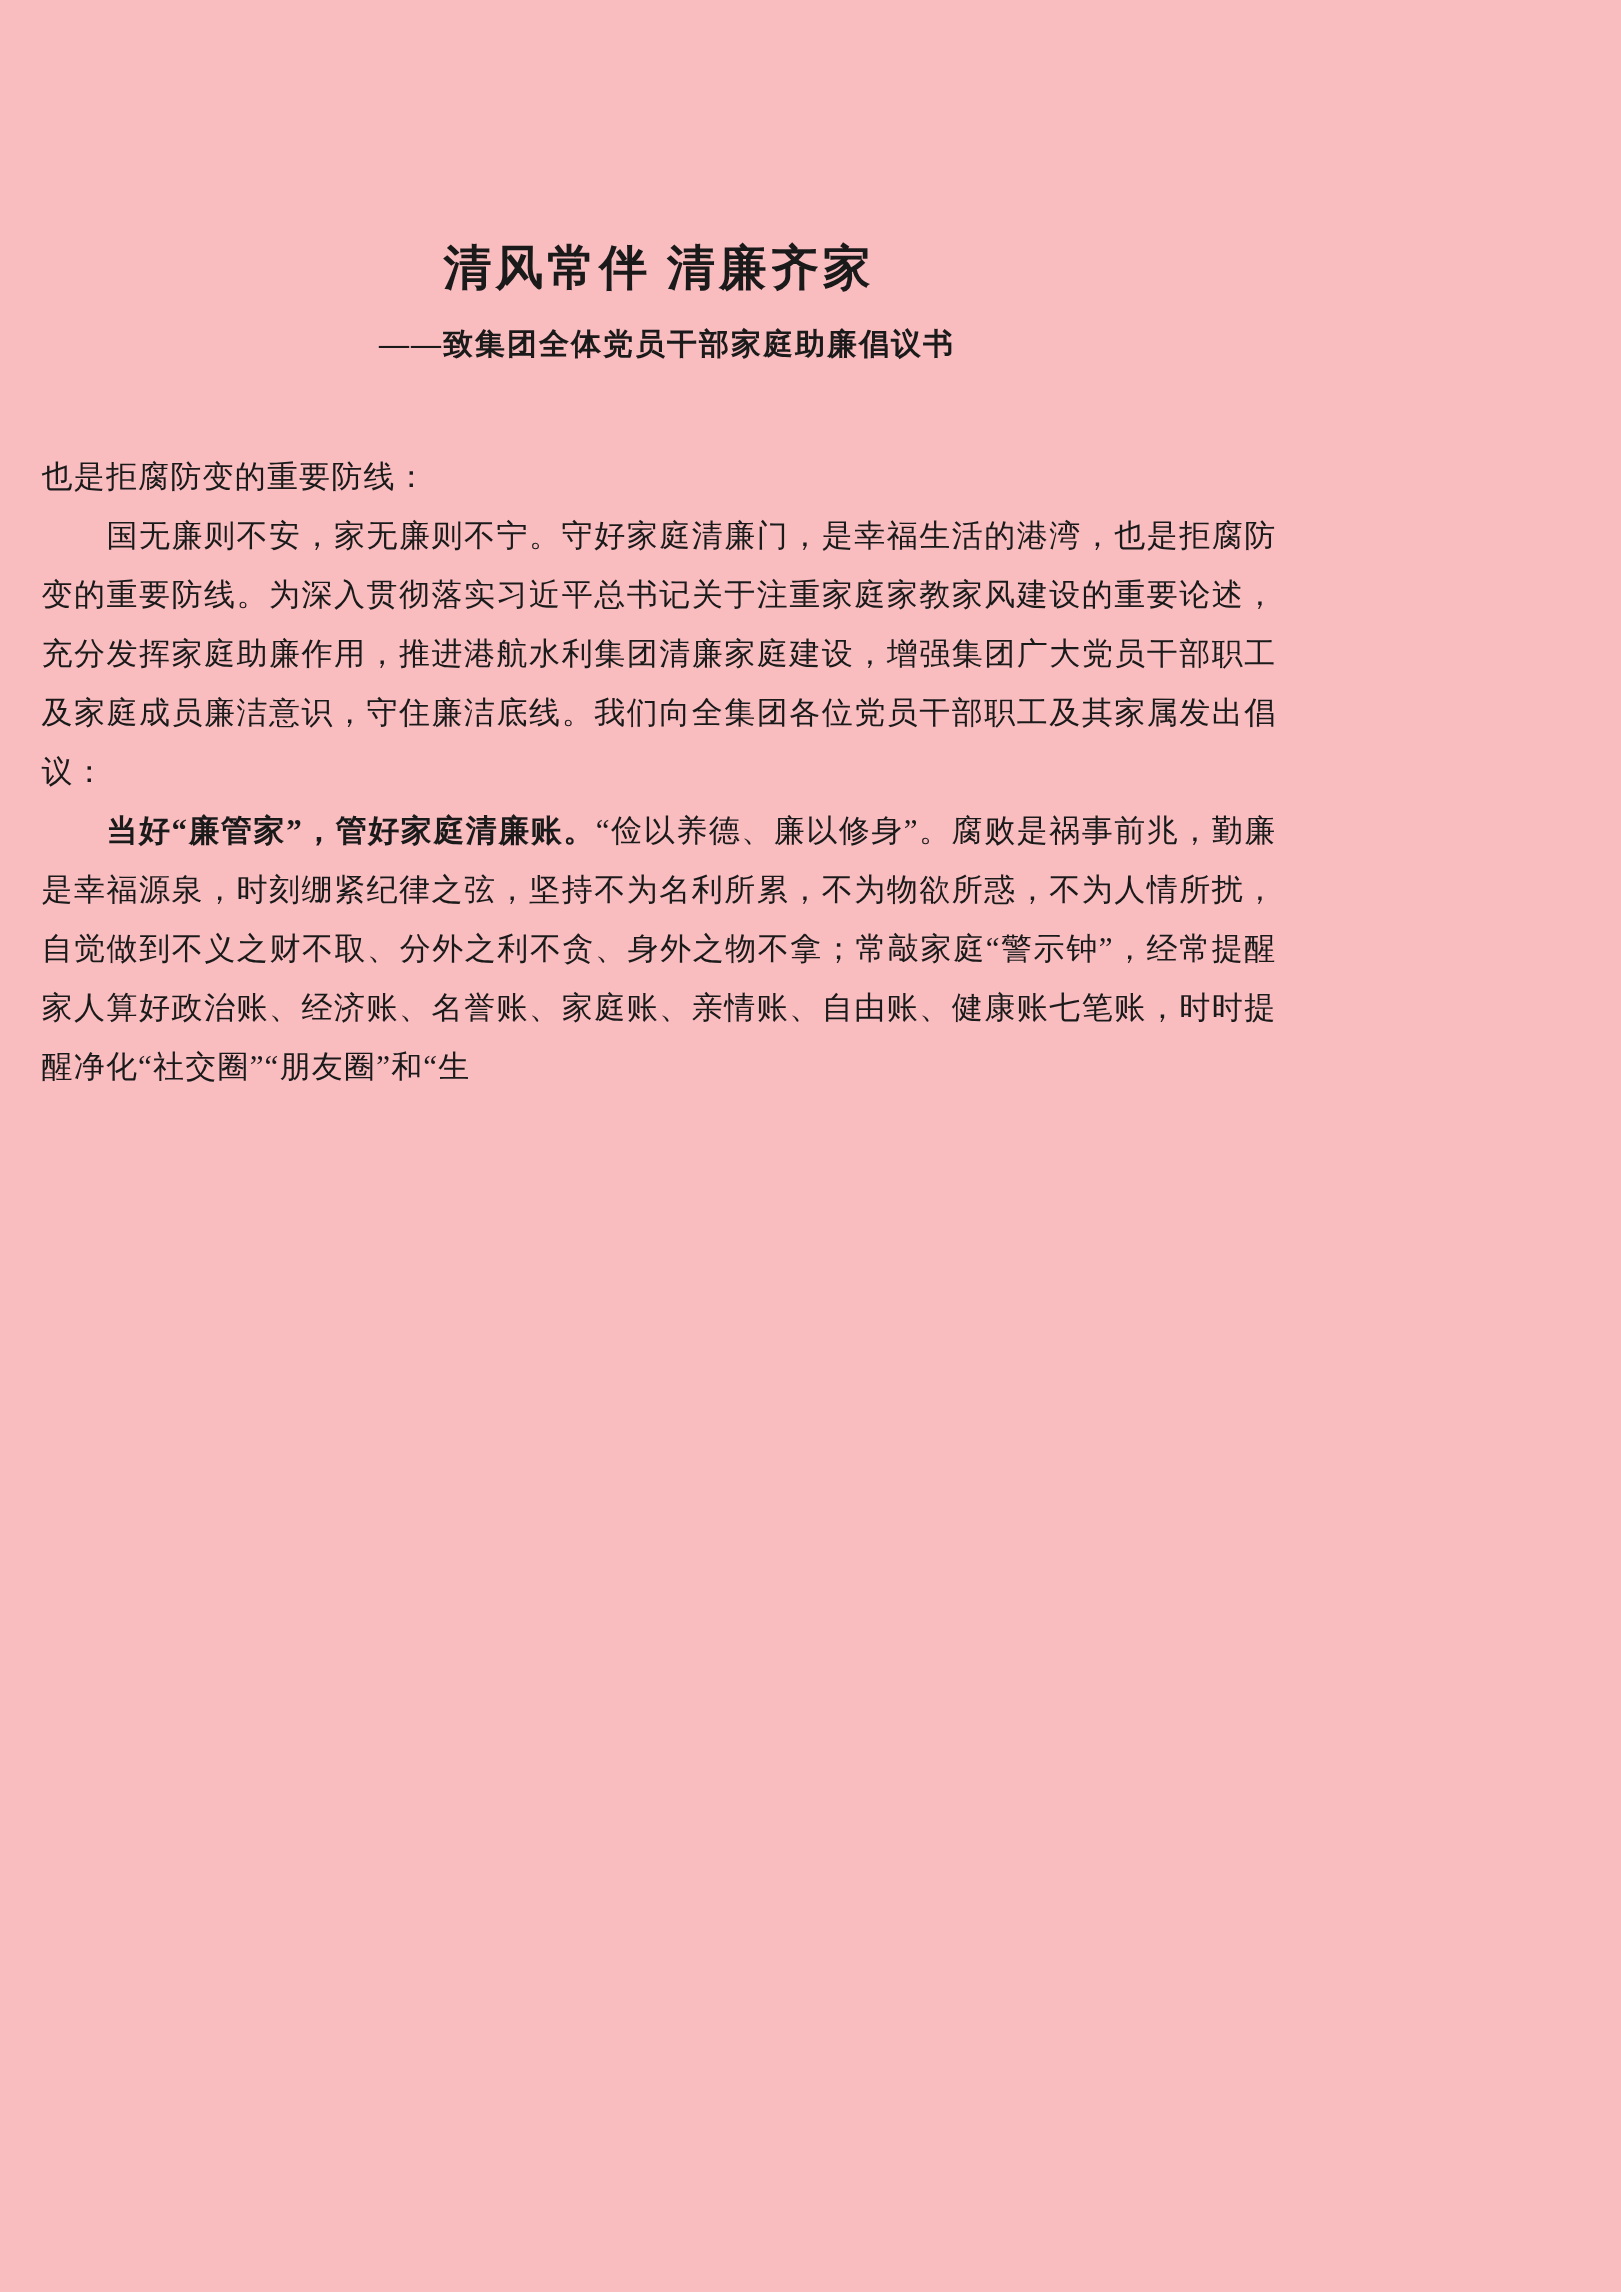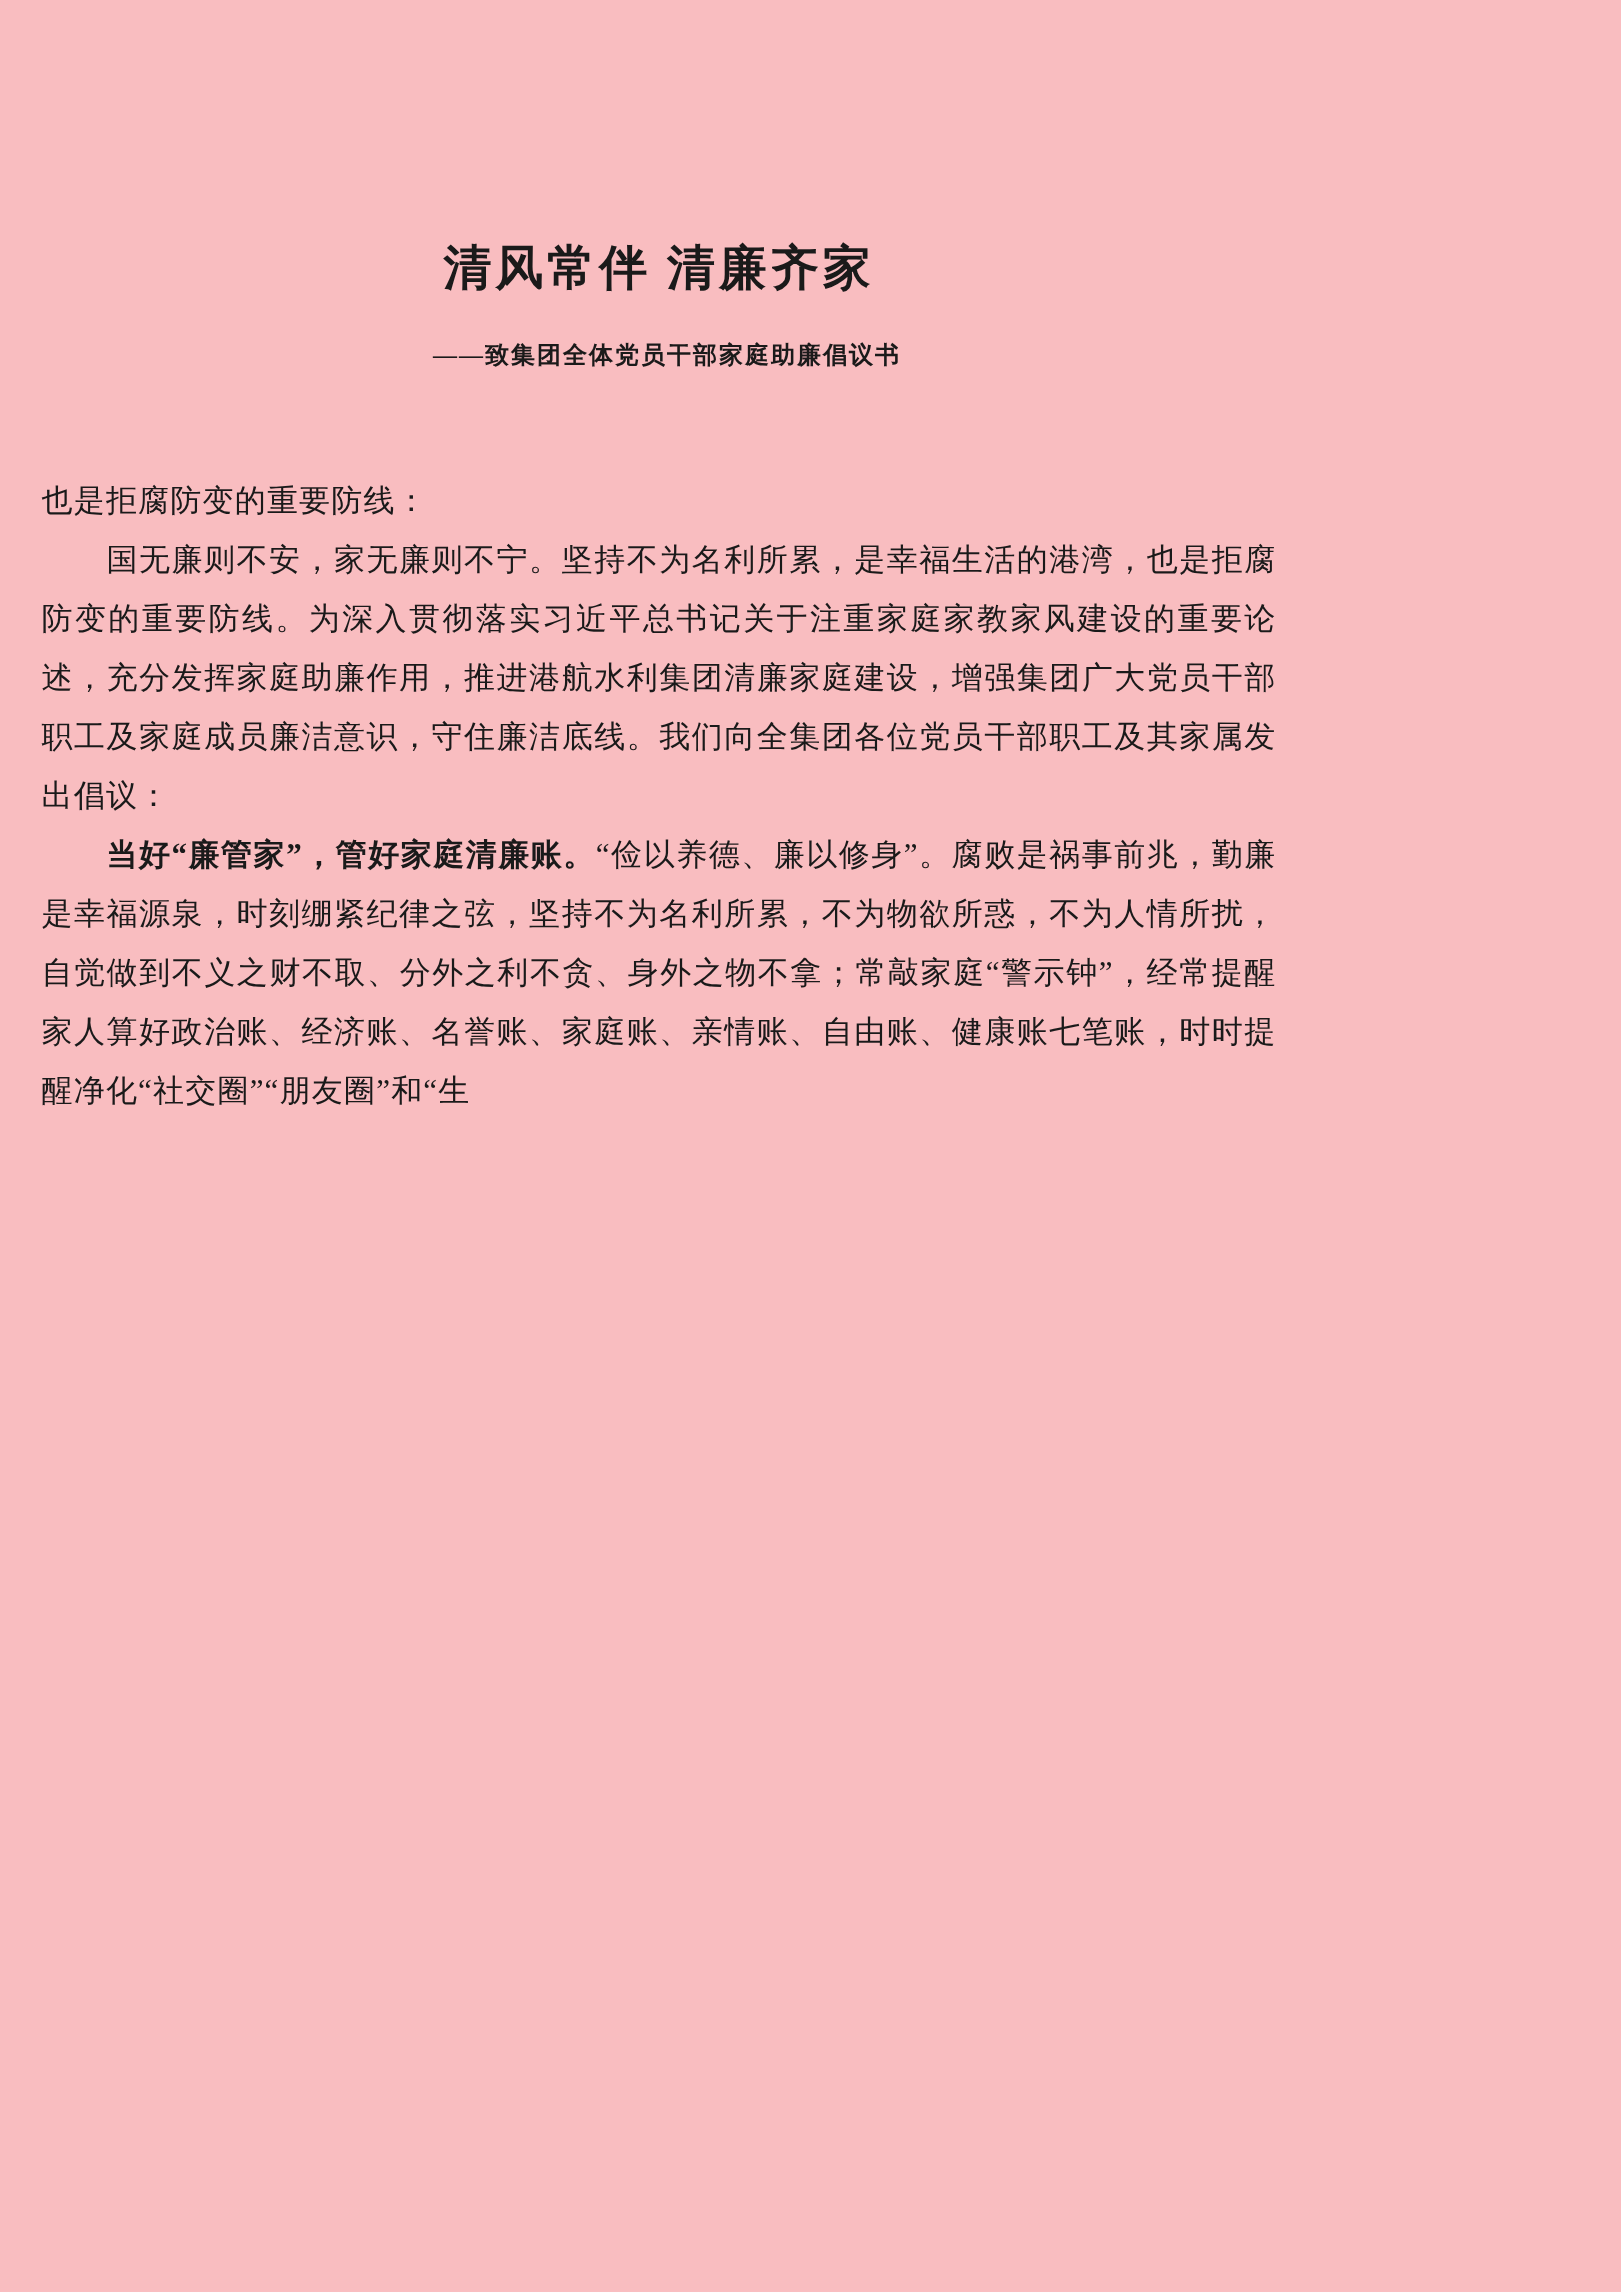--- a/index.html
+++ b/index.html
@@ -26,24 +26,24 @@
     font-size: 48px;
     font-weight: bold;
     letter-spacing: 3.9px;
     margin: 0;
     padding-top: 239px;
     line-height: 1.2;
     font-family: "Liberation Serif", "DejaVu Serif", serif;
   }
   .doc-subtitle {
     text-align: center;
-    font-size: 24px;
+    font-size: 30px;
     font-weight: bold;
     letter-spacing: 2px;
-    margin: 16px;
+    margin: 0;
     padding-top: 27.4px;
     line-height: 1.3;
     font-family: "Liberation Serif", "DejaVu Serif", serif;
     padding-left: 16px;
   }
   .body-block {
     margin: 0 auto;
     width: 1235px;
     padding-top: 84px;
   }
@@ -73,21 +73,21 @@
 
   <h1 class="doc-title">清风常伴 清廉齐家</h1>
 
   <h2 class="doc-subtitle">——致集团全体党员干部家庭助廉倡议书</h2>
 
   <div class="body-block">
 
     <p class="para salutation">也是拒腐防变的重要防线：</p>
 
     <p class="para indent">
-      <span>国无廉则不安，家无廉则不宁。坚持不为名利所累，是幸福生活的港湾，也是拒腐防变的重要防线。为深入贯彻落实习近平总书记关于注重家庭家教家风建设的重要论述，充分发挥家庭助廉作用，推进港航水利集团清廉家庭建设，增强集团广大党员干部职工及家庭成员廉洁意识，守住廉洁底线。我们向全集团各位党员干部职工及其家属发出倡议：</span>
+      <span>国无廉则不安，家无廉则不宁。守好家庭清廉门，是幸福生活的港湾，也是拒腐防变的重要防线。为深入贯彻落实习近平总书记关于注重家庭家教家风建设的重要论述，充分发挥家庭助廉作用，推进港航水利集团清廉家庭建设，增强集团广大党员干部职工及家庭成员廉洁意识，守住廉洁底线。我们向全集团各位党员干部职工及其家属发出倡议：</span>
     </p>
 
 
     <p class="para indent">
       <span class="lead">当好“廉管家”，管好家庭清廉账。</span><span>“俭以养德、廉以修身”。腐败是祸事前兆，勤廉是幸福源泉，时刻绷紧纪律之弦，坚持不为名利所累，不为物欲所惑，不为人情所扰，自觉做到不义之财不取、分外之利不贪、身外之物不拿；常敲家庭“警示钟”，经常提醒家人算好政治账、经济账、名誉账、家庭账、亲情账、自由账、健康账七笔账，时时提醒净化“社交圈”“朋友圈”和“生</span>
     </p>
 
   </div>
 </div>
 

